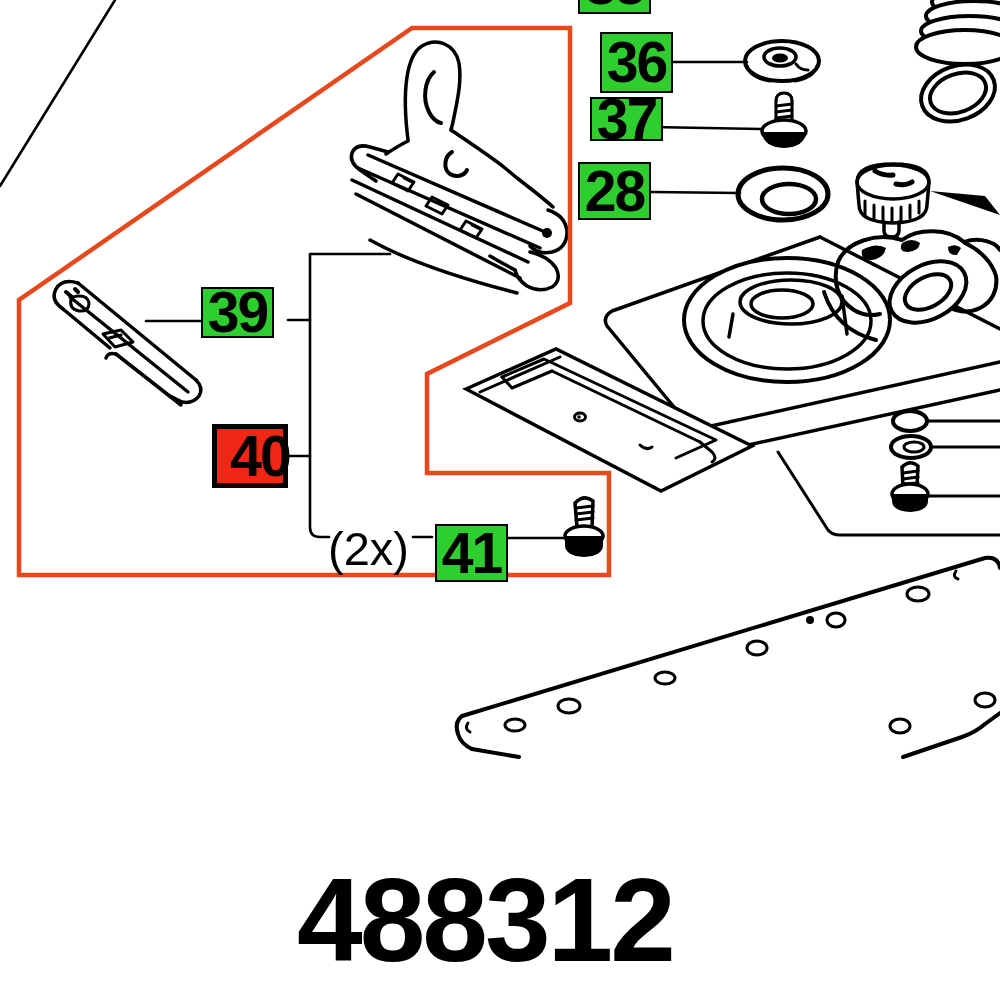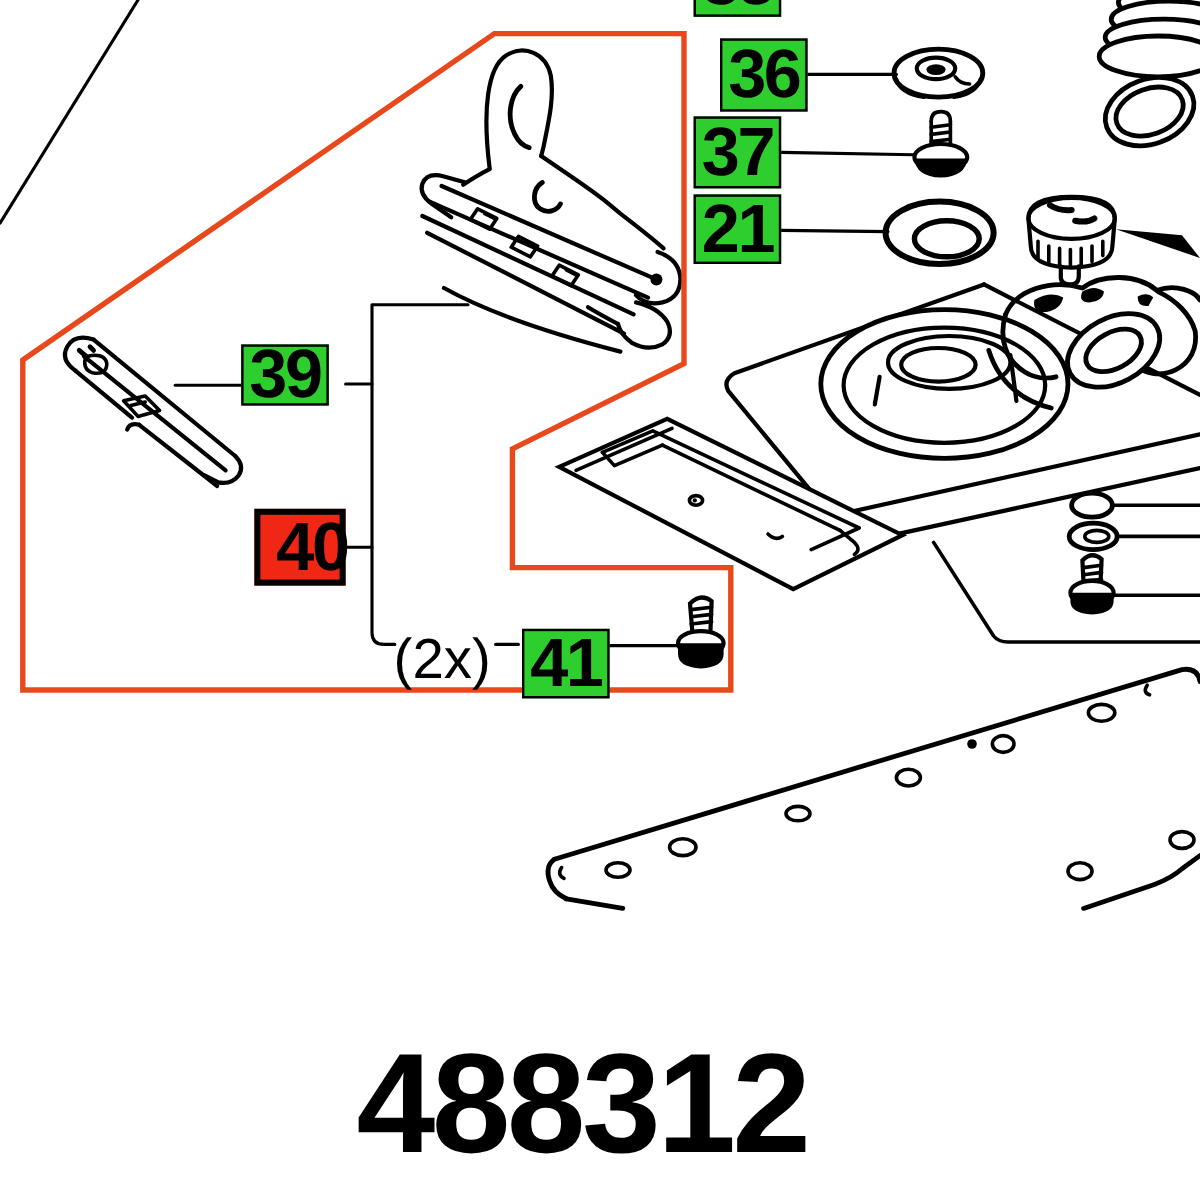--- a/index.html
+++ b/index.html
@@ -269,21 +269,21 @@
     <path d="M651,62 L747,62"></path>
     <path d="M651,127 L761,129"></path>
     <path d="M651,192 L740,193"></path>
   </g>
 
   <path class="orange" d="M412,28 L570,28 L570,303 L427,374 L427,473 L609,473 L609,575 L19,575 L19,300 Z"></path>
 </svg>
 
 <div class="callout" style="left:578px;top:-45px;width:73px;height:59px">35</div>
 <div class="callout" style="left:600px;top:32px;width:73px;height:61px">36</div>
-<div class="callout" style="left:578px;top:97px;width:73px;height:60px">37</div>
-<div class="callout" style="left:578px;top:162px;width:73px;height:58px">21</div>
+<div class="callout" style="left:590px;top:97px;width:73px;height:44px">37</div>
+<div class="callout" style="left:578px;top:162px;width:73px;height:58px">28</div>
 <div class="callout" style="left:201px;top:287px;width:73px;height:51px">39</div>
 <div class="callout red" style="left:212px;top:424px;width:76px;height:64px">40</div>
 <div class="callout" style="left:435px;top:524px;width:73px;height:58px">41</div>
 
 <div class="qty" style="left:328px;top:514px;">(2x)</div>
 
 <div class="part-number">488312</div>
 
 </body></html>

